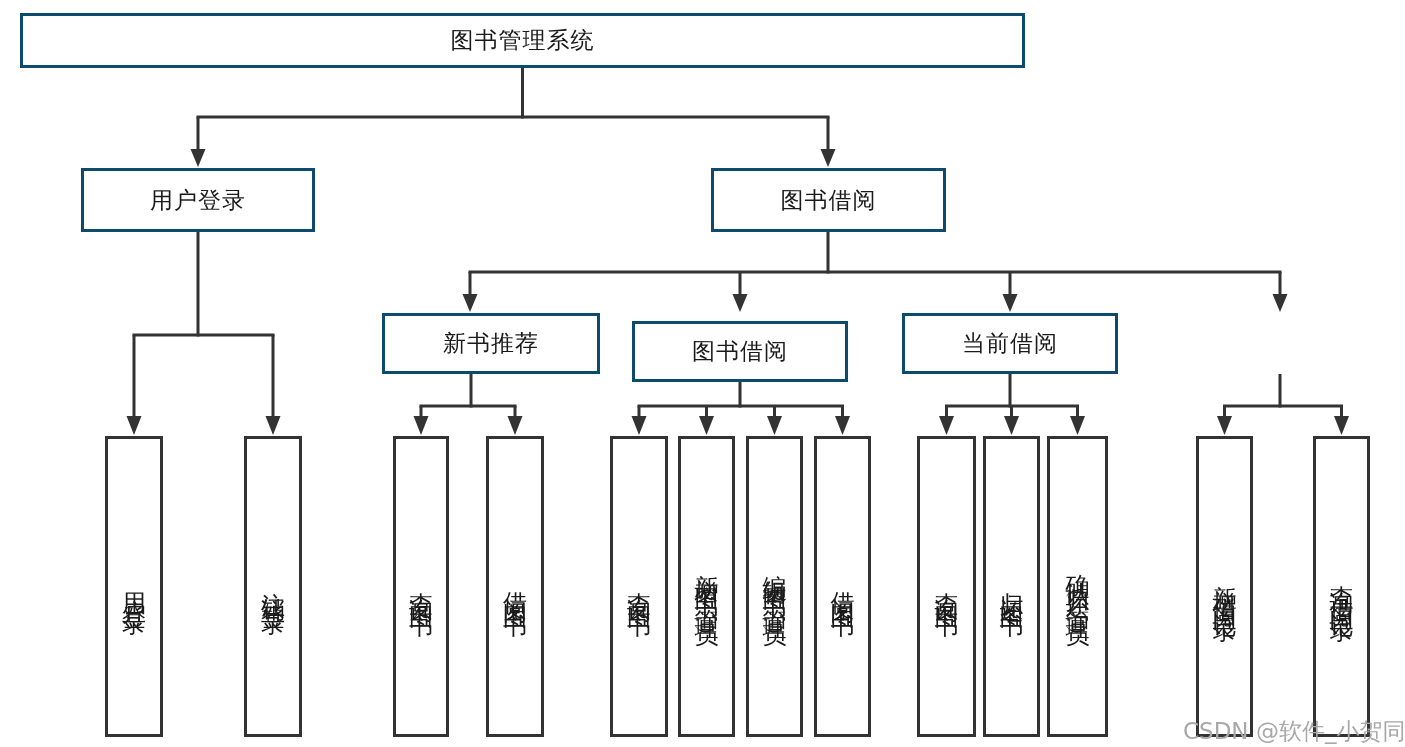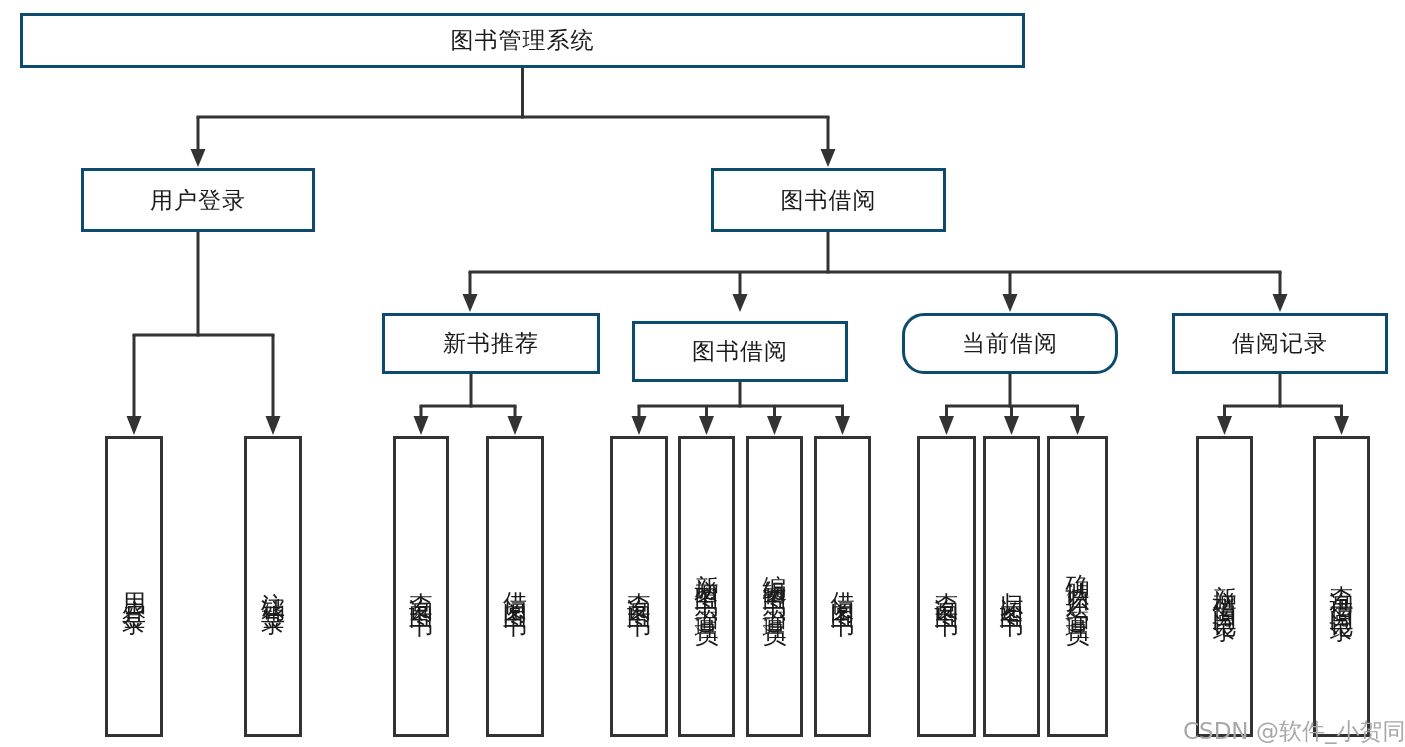--- a/index.html
+++ b/index.html
@@ -154,25 +154,22 @@
   <div class="hbox" style="left:711px; top:168px; width:235px; height:64px;">
     <span>图书借阅</span>
   </div>
 
   <div class="hbox" style="left:362px; top:313px; width:218px; height:61px;margin-left:20px;">
     <span>新书推荐</span>
   </div>
   <div class="hbox" style="left:632px; top:321px; width:216px; height:61px;">
     <span>图书借阅</span>
   </div>
-  <div class="hbox" style="left:902px; top:313px; width:216px; height:61px;border-radius:22px;">
+  <div class="hbox" style="left:902px; top:313px; width:216px; height:61px;">
     <span>当前借阅</span>
-  </div>
-  <div class="hbox" style="left:1172px; top:313px; width:216px; height:61px;">
-    <span>借阅记录</span>
   </div>
 
   <div class="vbox" style="left:105px; top:436px; width:58px; height:301px;">
     <span class="vlabel">用户登录</span>
   </div>
   <div class="vbox" style="left:244px; top:436px; width:58px; height:301px;">
     <span class="vlabel">注销登录</span>
   </div>
 
   <div class="vbox" style="left:393px; top:436px; width:56px; height:301px;">

